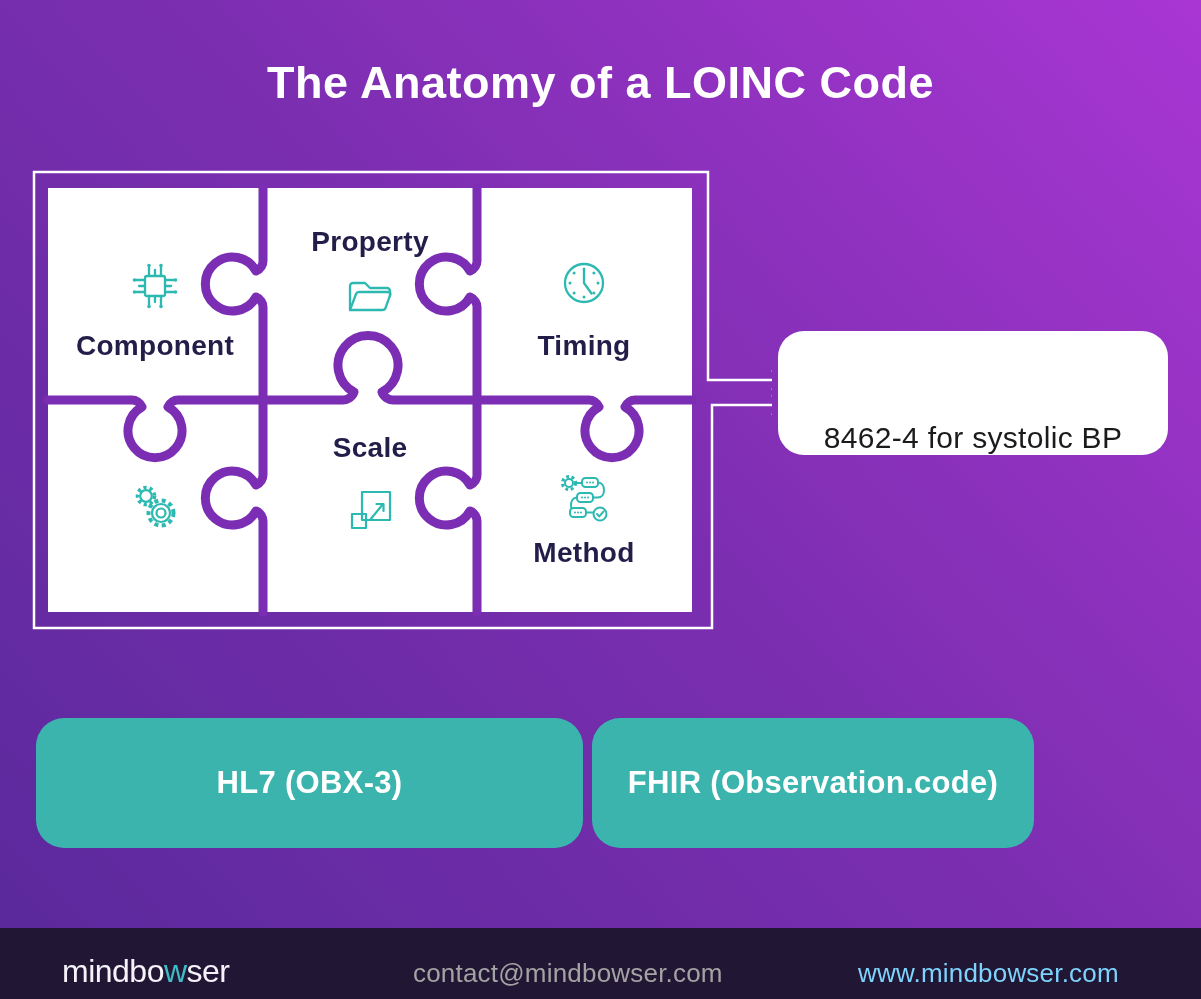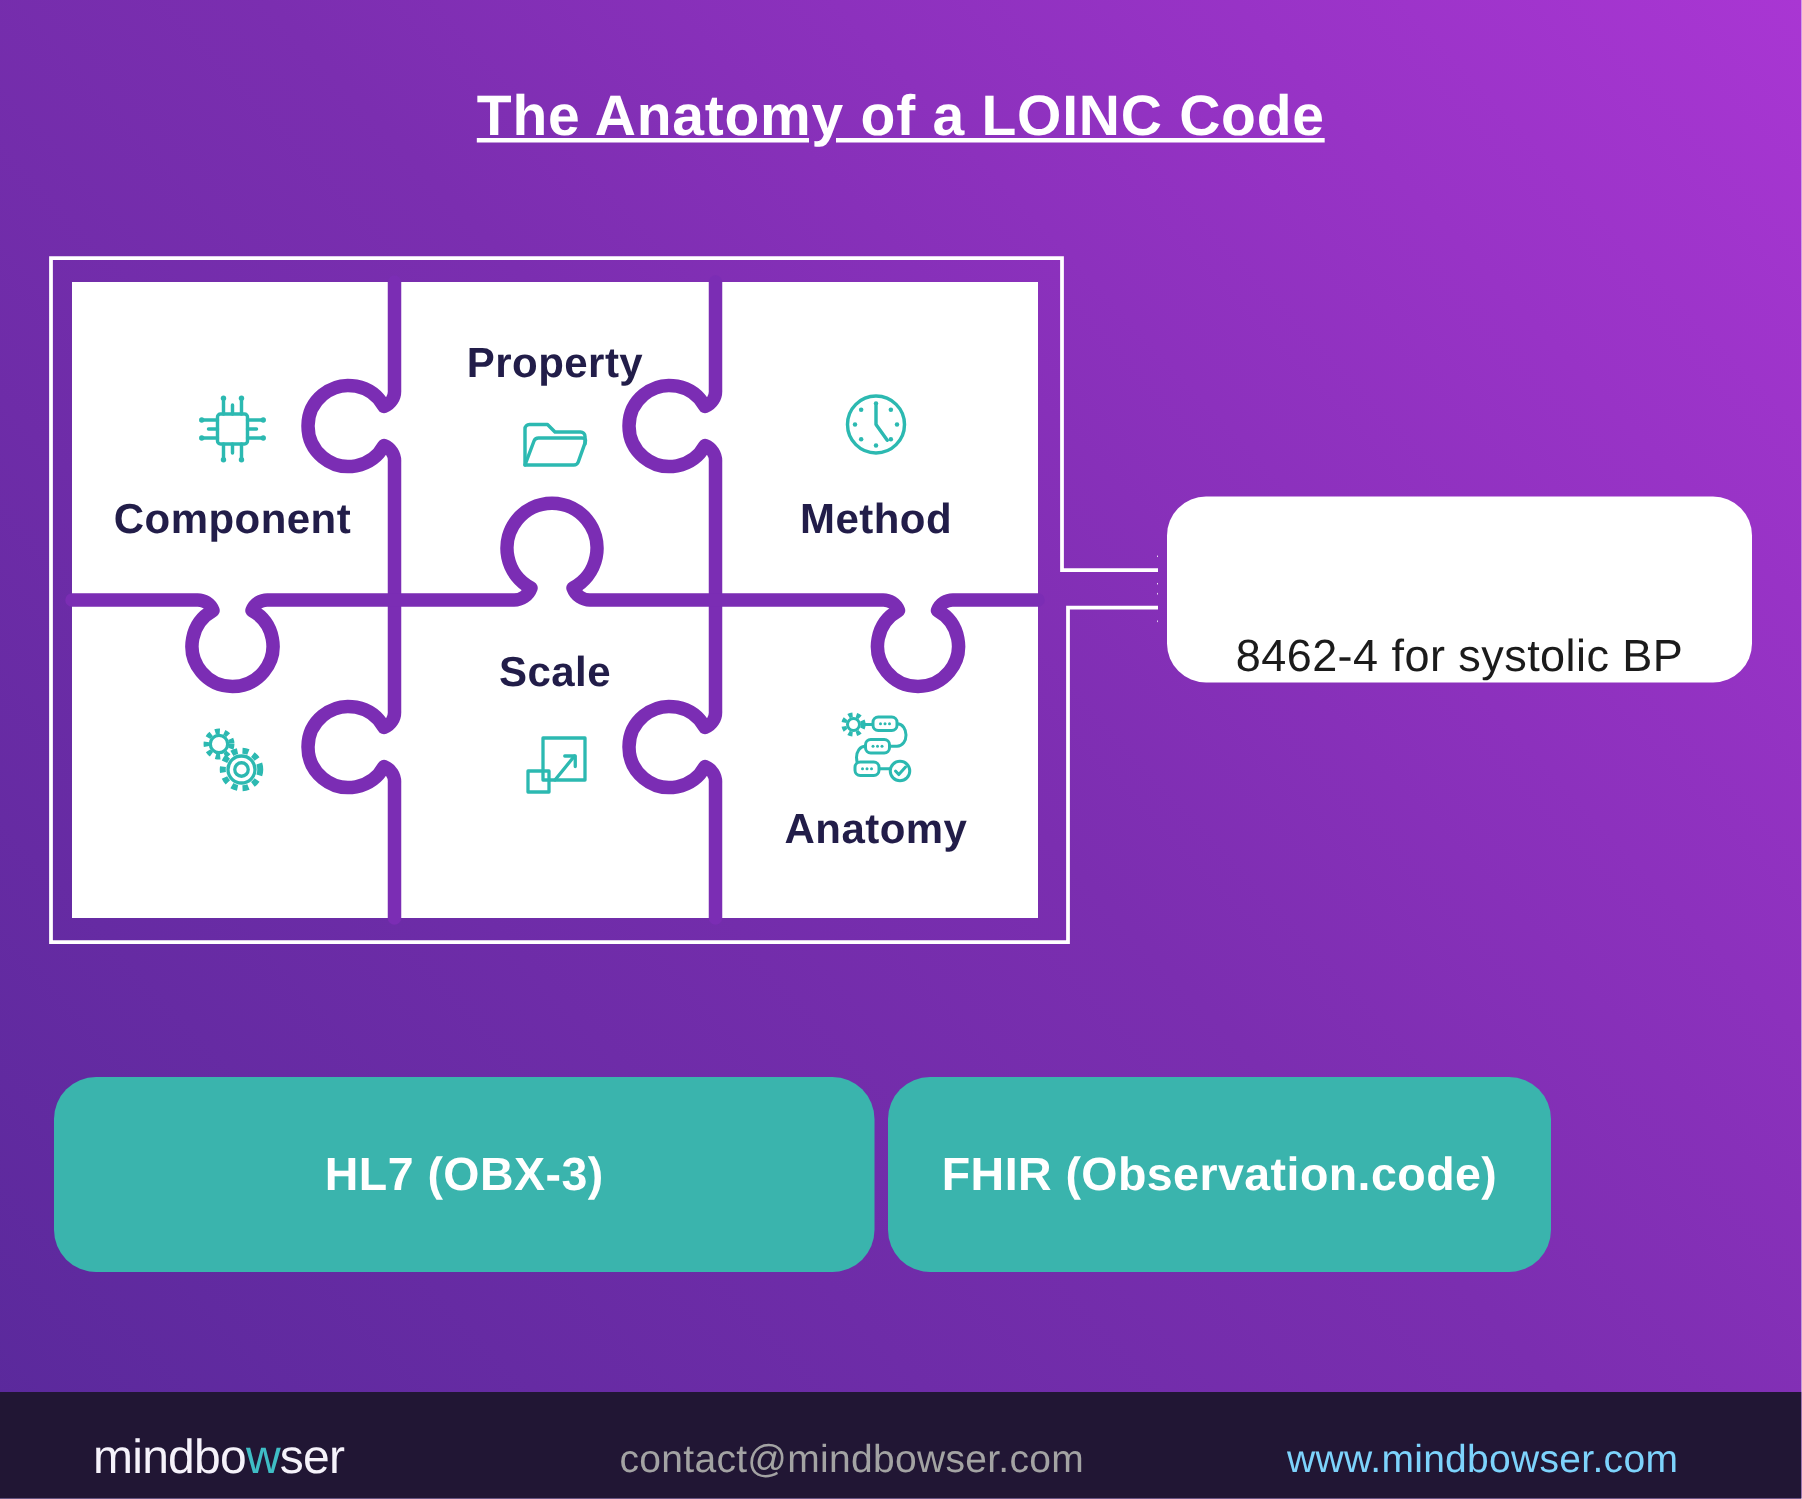--- a/index.html
+++ b/index.html
@@ -8,23 +8,22 @@
     position:relative;
     overflow:hidden;
     font-family:"Liberation Sans","DejaVu Sans",sans-serif;
     background:linear-gradient(47deg,#59299b 0%,#7b2eb0 52%,#a936d3 100%);
   }
 
   
   .title {
     position:absolute; top:57px; left:0; width:100%;
     text-align:center;
-    font-size:38px; font-weight:800; letter-spacing:.5px;
+    font-size:45px; font-weight:800; letter-spacing:.5px;
     color:#ffffff;
-    text-decoration:underline;
   }
 
   
   .puzzle-wrap { position:absolute; left:32px; top:168px; width:740px; height:472px; }
   .puzzle-svg  { position:absolute; left:0; top:0; }
 
   .piece-label {
     position:absolute; width:220px; text-align:center;
     font-size:28px; font-weight:700; letter-spacing:.3px;
     color:#221d49; line-height:28px;
@@ -137,21 +136,21 @@
       <circle cx="28" cy="14" r="1.5"></circle>
         <circle cx="37.9" cy="18.1" r="1.5"></circle>
       <circle cx="42" cy="28" r="1.5"></circle>
         <circle cx="37.9" cy="37.9" r="1.5"></circle>
       <circle cx="28" cy="42" r="1.5"></circle>
         <circle cx="18.1" cy="37.9" r="1.5"></circle>
       <circle cx="14" cy="28" r="1.5"></circle>
         <circle cx="18.1" cy="18.1" r="1.5"></circle>
     </g>
   </svg>
-  <div class="piece-label" style="left:442px;top:164px">Method</div>
+  <div class="piece-label" style="left:442px;top:164px">Timing</div>
 
   <svg class="picon" style="left:95px;top:309px" viewBox="0 0 56 56">
     <g stroke="#2cb9b1" fill="none">
       <circle cx="19" cy="19" r="8.5" stroke-width="3.6" stroke-dasharray="3.2 3"></circle>
       <circle cx="19" cy="19" r="5.8" stroke-width="2.2"></circle>
       <circle cx="34" cy="36" r="12.5" stroke-width="4" stroke-dasharray="4 3.4"></circle>
       <circle cx="34" cy="36" r="9" stroke-width="2.2"></circle>
       <circle cx="34" cy="36" r="4.5" stroke-width="2.2"></circle>
     </g>
   </svg>
@@ -186,21 +185,21 @@
         <circle cx="22" cy="40.5" r="1"></circle>
         <circle cx="25" cy="40.5" r="1"></circle>
     </g>
     <g stroke="#2cb9b1" fill="none">
       <circle cx="13" cy="11" r="6.5" stroke-width="3.2" stroke-dasharray="2.8 2.6"></circle>
       <circle cx="13" cy="11" r="4" stroke-width="2"></circle>
       <circle cx="44" cy="42" r="6.5" stroke-width="2" fill="#ffffff"></circle>
       <path d="M 41,42 l 2.2,2.4 l 4.5,-5" stroke-width="2" stroke-linecap="round" stroke-linejoin="round"></path>
     </g>
   </svg>
-  <div class="piece-label" style="left:442px;top:371px">Anatomy</div>
+  <div class="piece-label" style="left:442px;top:371px">Method</div>
 </div>
 
 <div class="result-box">
   <span>8462-4 for systolic BP</span>
 </div>
 
 <button class="std-btn hl7">HL7 (OBX-3)</button>
 <button class="std-btn fhir">FHIR (Observation.code)</button>
 
 <div class="footer">

